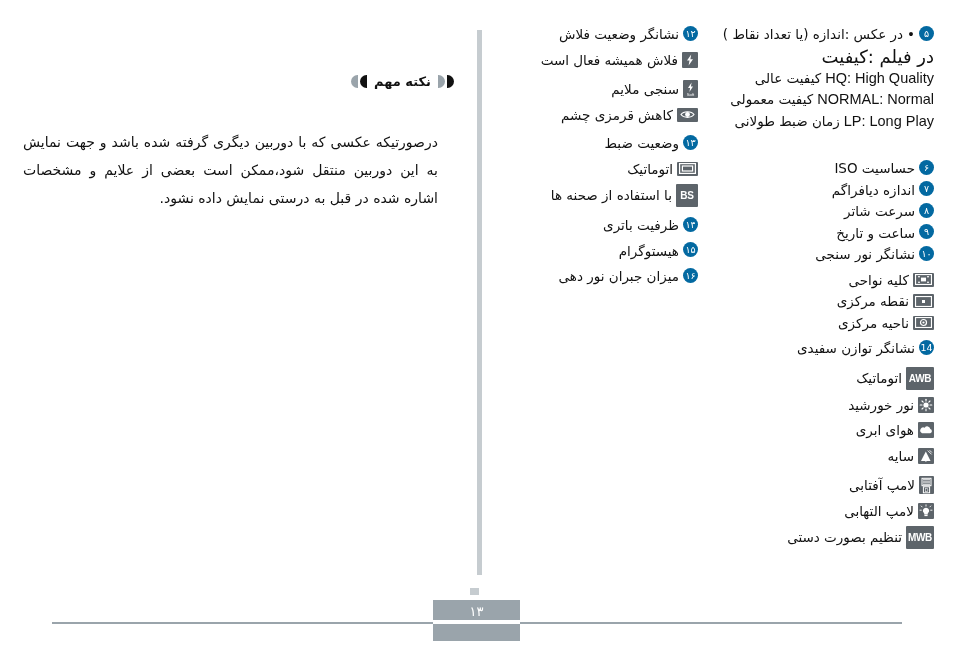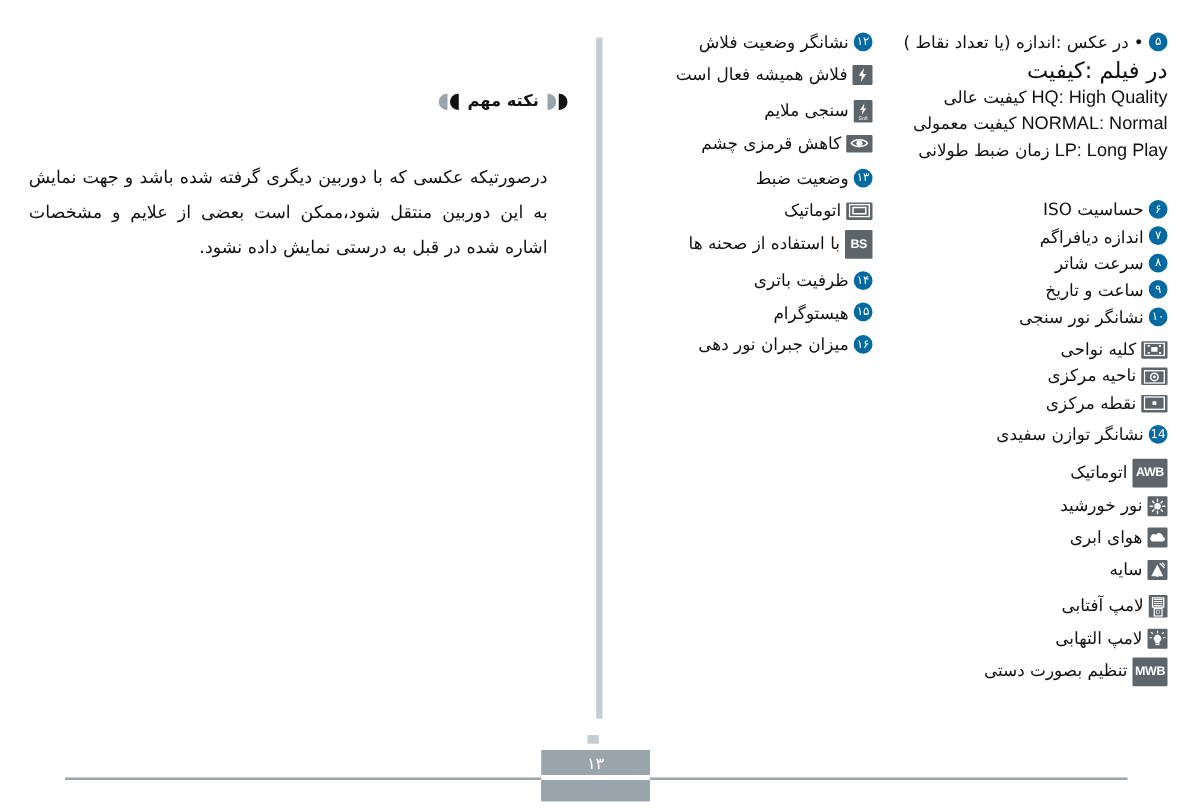--- a/index.html
+++ b/index.html
@@ -283,34 +283,34 @@
             <rect x="3.2" y="7.6" width="1.6" height="1.4" fill="#fff"></rect>
             <rect x="12.2" y="7.6" width="1.6" height="1.4" fill="#fff"></rect>
           </svg>
         </span>
         <span class="txt">کلیه نواحی</span>
       </div>
       <div class="line">
         <span class="chip chip-w">
           <svg width="17" height="11" viewBox="0 0 17 11">
             <rect x="0.5" y="0.5" width="16" height="10" fill="none" stroke="#fff" stroke-width="1.2"></rect>
-            <circle cx="8.5" cy="5.5" r="3" fill="none" stroke="#fff" stroke-width="1.2"></circle>
-            <circle cx="8.5" cy="5.5" r="1.1" fill="#fff"></circle>
-          </svg>
-        </span>
-        <span class="txt">ناحیه مرکزی</span>
+            <rect x="7" y="4" width="3" height="3" fill="#fff"></rect>
+          </svg>
+        </span>
+        <span class="txt">نقطه مرکزی</span>
       </div>
       <div class="line">
         <span class="chip chip-w">
           <svg width="17" height="11" viewBox="0 0 17 11">
             <rect x="0.5" y="0.5" width="16" height="10" fill="none" stroke="#fff" stroke-width="1.2"></rect>
-            <rect x="7" y="4" width="3" height="3" fill="#fff"></rect>
-          </svg>
-        </span>
-        <span class="txt">نقطه مرکزی</span>
+            <circle cx="8.5" cy="5.5" r="3" fill="none" stroke="#fff" stroke-width="1.2"></circle>
+            <circle cx="8.5" cy="5.5" r="1.1" fill="#fff"></circle>
+          </svg>
+        </span>
+        <span class="txt">ناحیه مرکزی</span>
       </div>
 
       <div class="gap4"></div>
 
       <div class="line">
         <span class="num">14</span>
         <span class="txt">نشانگر توازن سفیدی</span>
       </div>
 
       <div class="gap7"></div>

